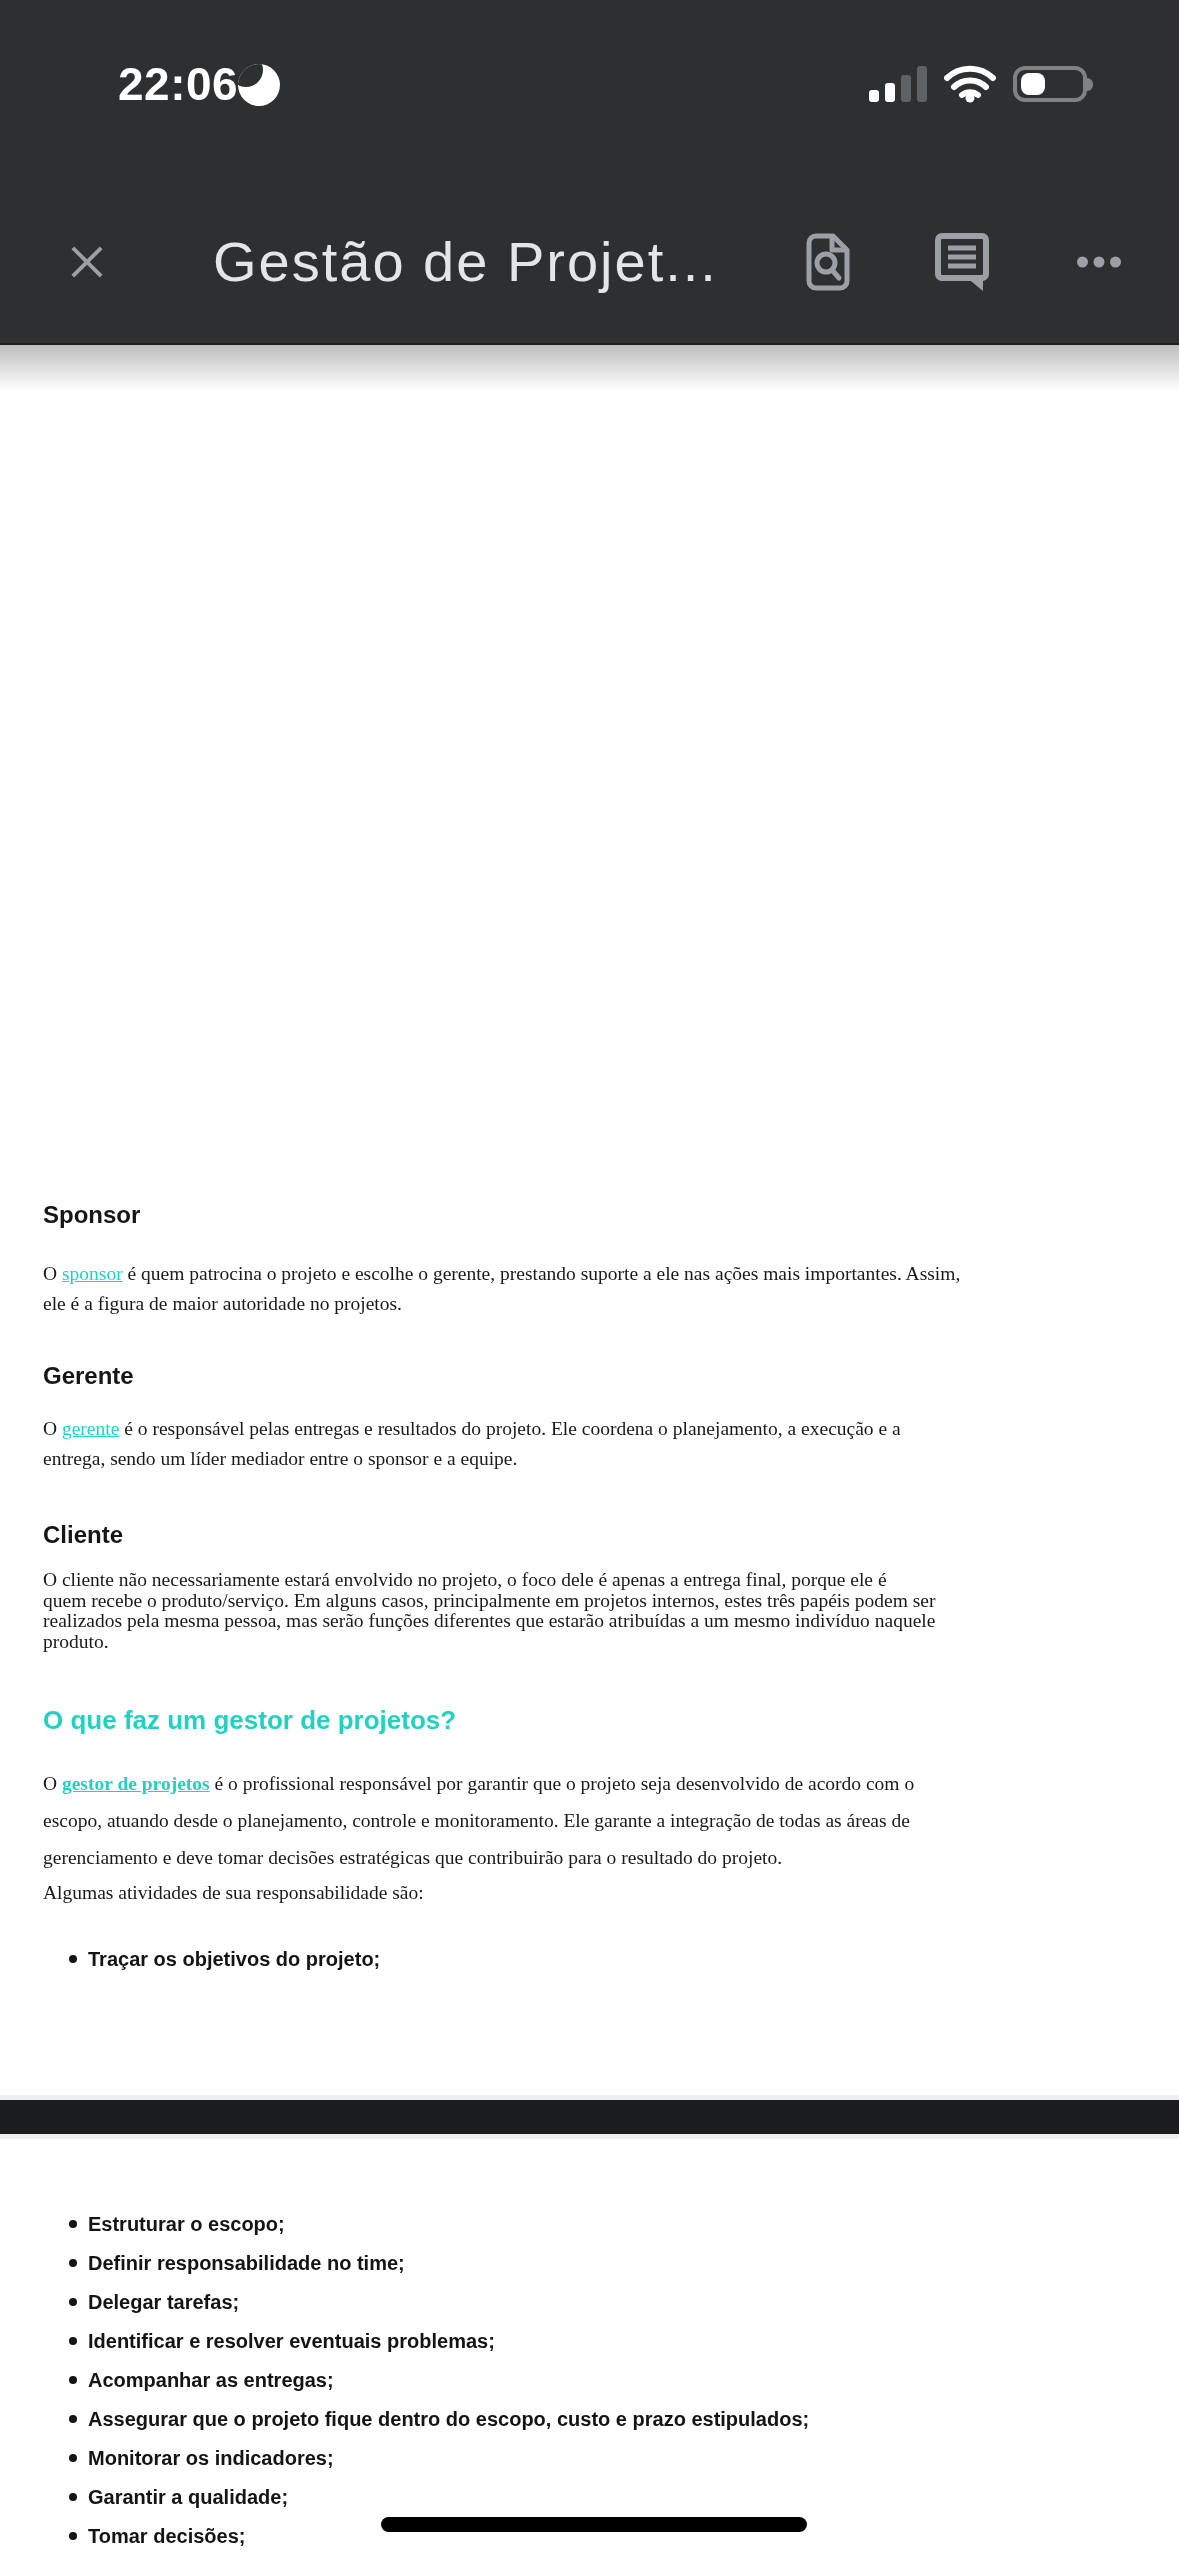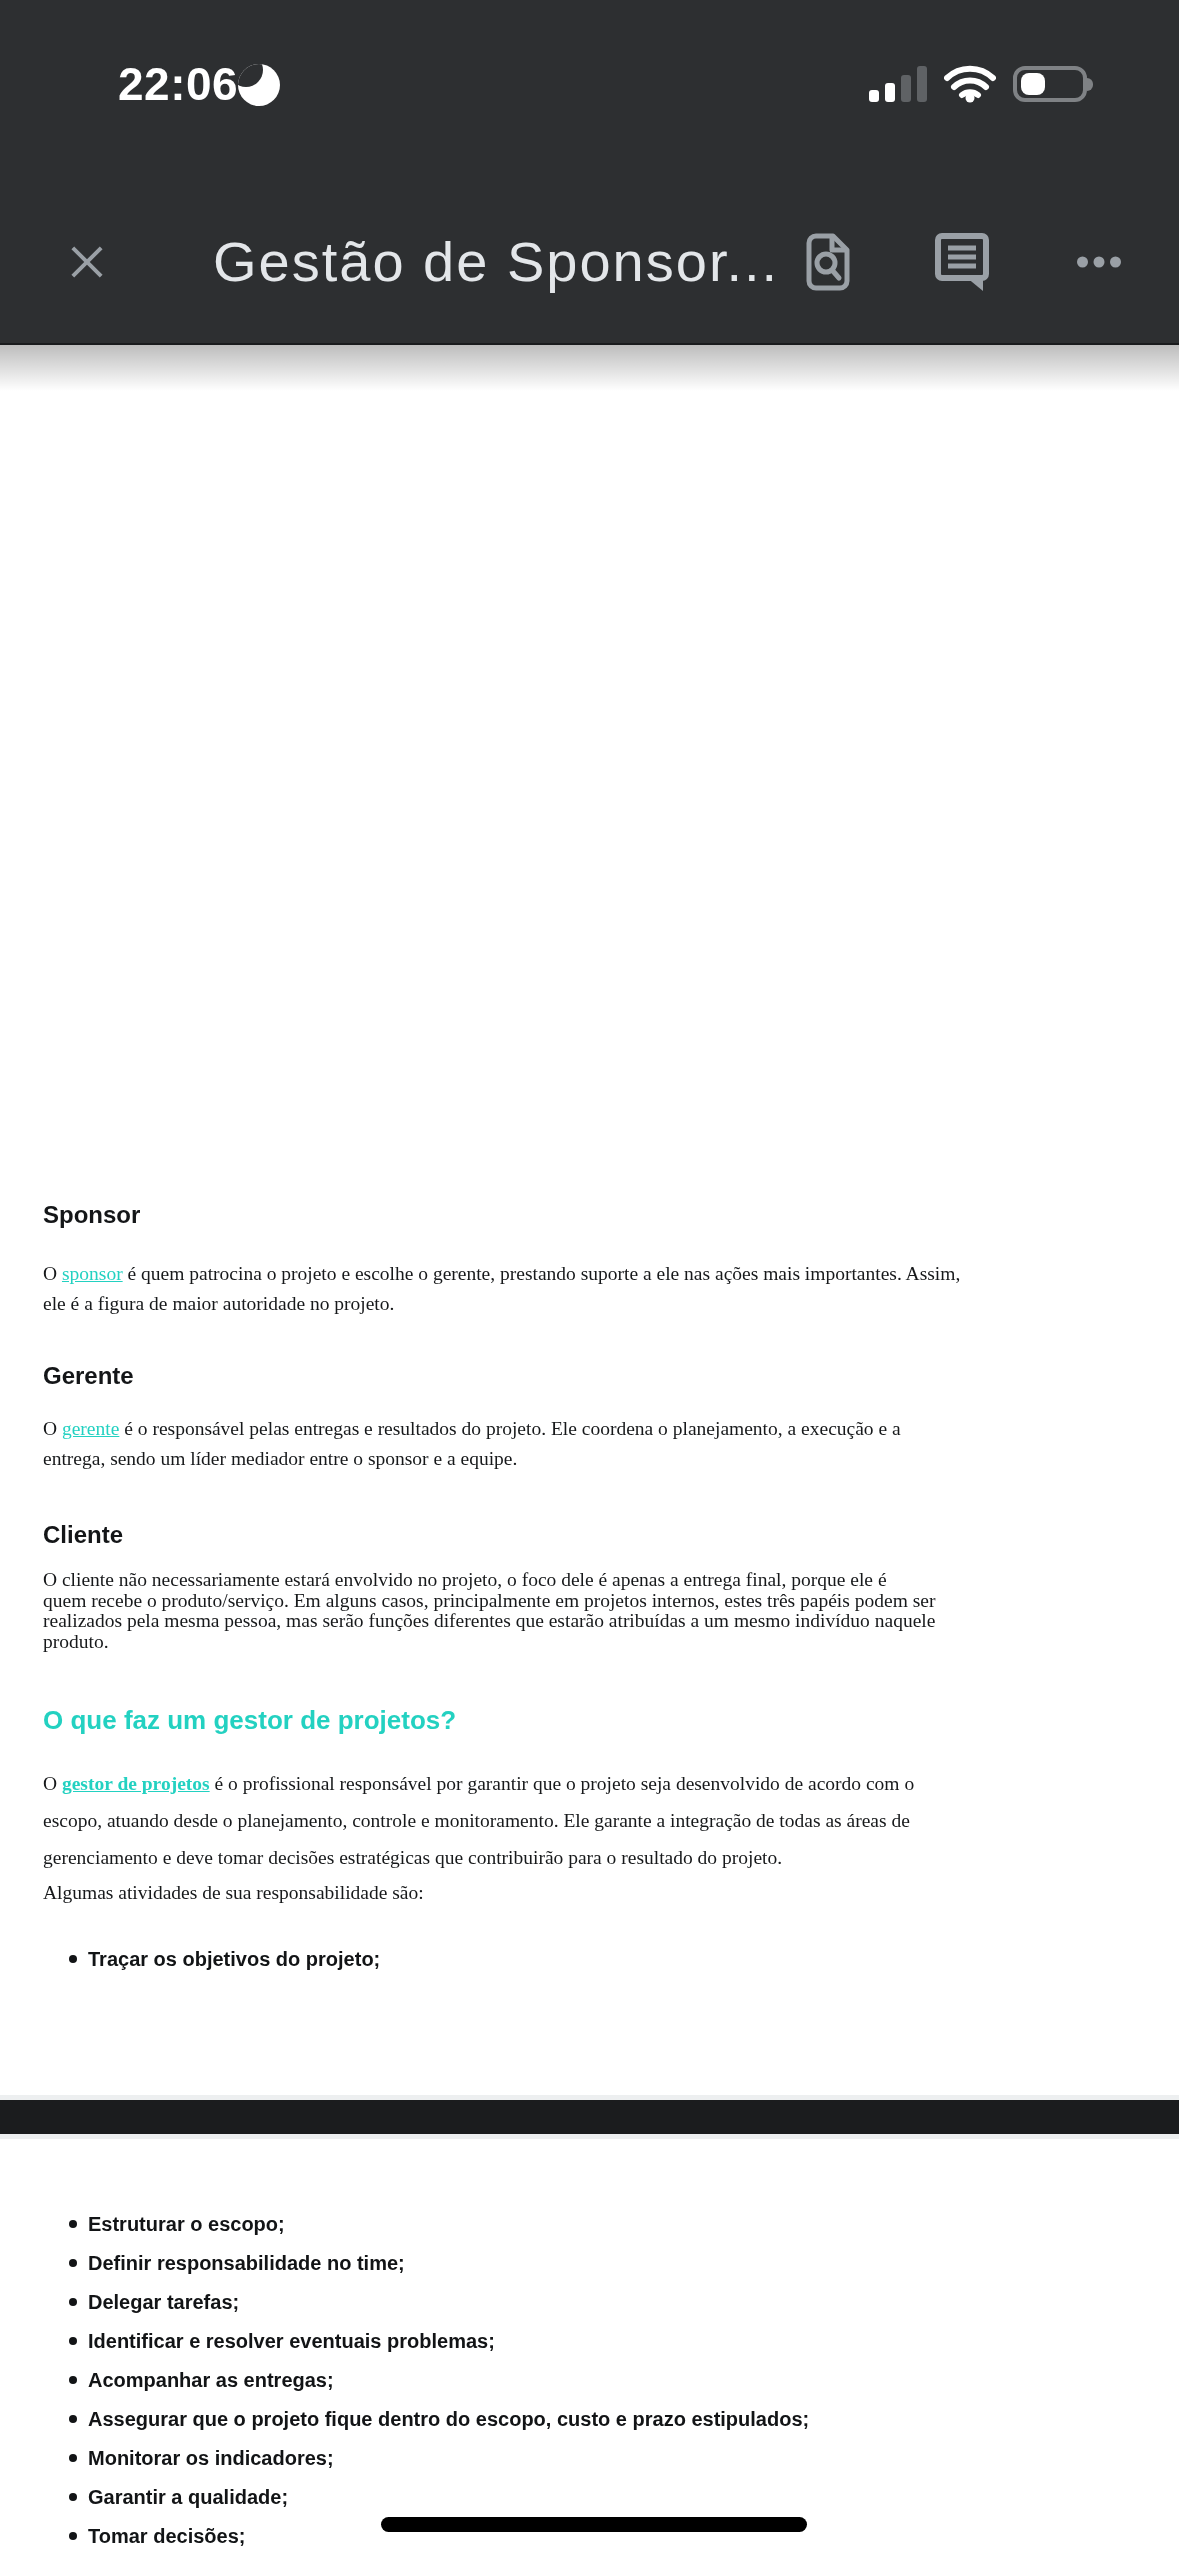--- a/index.html
+++ b/index.html
@@ -75,21 +75,21 @@
         </span>
       </div>
     </div>
 
     <div class="toolbar">
       <button class="tb-btn">
         <svg width="48" height="48" viewBox="0 0 44 44">
           <path d="M9,9 L35,35 M35,9 L9,35" stroke="#9aa0a6" stroke-width="3.6" fill="none"></path>
         </svg>
       </button>
-      <span class="doc-title">Gestão de Sponsor...</span>
+      <span class="doc-title">Gestão de Projet...</span>
       <button class="tb-btn tb-find">
         <svg width="46" height="58" viewBox="0 0 46 58">
           <path d="M28,3 H11 a7,7 0 0 0 -7,7 v38 a7,7 0 0 0 7,7 h24 a7,7 0 0 0 7,-7 V17 Z" fill="none" stroke="#9aa0a6" stroke-width="5" stroke-linejoin="round"></path>
           <path d="M27,4 v13 h14" fill="none" stroke="#9aa0a6" stroke-width="5" stroke-linejoin="round"></path>
           <circle cx="21" cy="30" r="9" fill="none" stroke="#9aa0a6" stroke-width="5"></circle>
           <line x1="27.5" y1="37.5" x2="34" y2="45" stroke="#9aa0a6" stroke-width="5" stroke-linecap="round"></line>
         </svg>
       </button>
       <button class="tb-btn tb-comment">
         <svg width="54" height="58" viewBox="0 0 54 58">
@@ -108,21 +108,21 @@
         </svg>
       </button>
     </div>
   </div>
   <div class="hdr-shadow"></div>
 
   <h2 class="h" style="top:1200px">Sponsor</h2>
 
   <div class="p" style="top:1259px">
     <span class="ln"><span>O </span><a class="lnk">sponsor</a><span> é quem patrocina o projeto e escolhe o gerente, prestando suporte a ele nas ações mais importantes. Assim,</span></span>
-    <span class="ln">ele é a figura de maior autoridade no projeto.</span>
+    <span class="ln">ele é a figura de maior autoridade no projetos.</span>
   </div>
 
   <h2 class="h" style="top:1361px">Gerente</h2>
 
   <div class="p" style="top:1414px">
     <span class="ln"><span>O </span><a class="lnk">gerente</a><span> é o responsável pelas entregas e resultados do projeto. Ele coordena o planejamento, a execução e a</span></span>
     <span class="ln">entrega, sendo um líder mediador entre o sponsor e a equipe.</span>
   </div>
 
   <h2 class="h" style="top:1520px">Cliente</h2>

